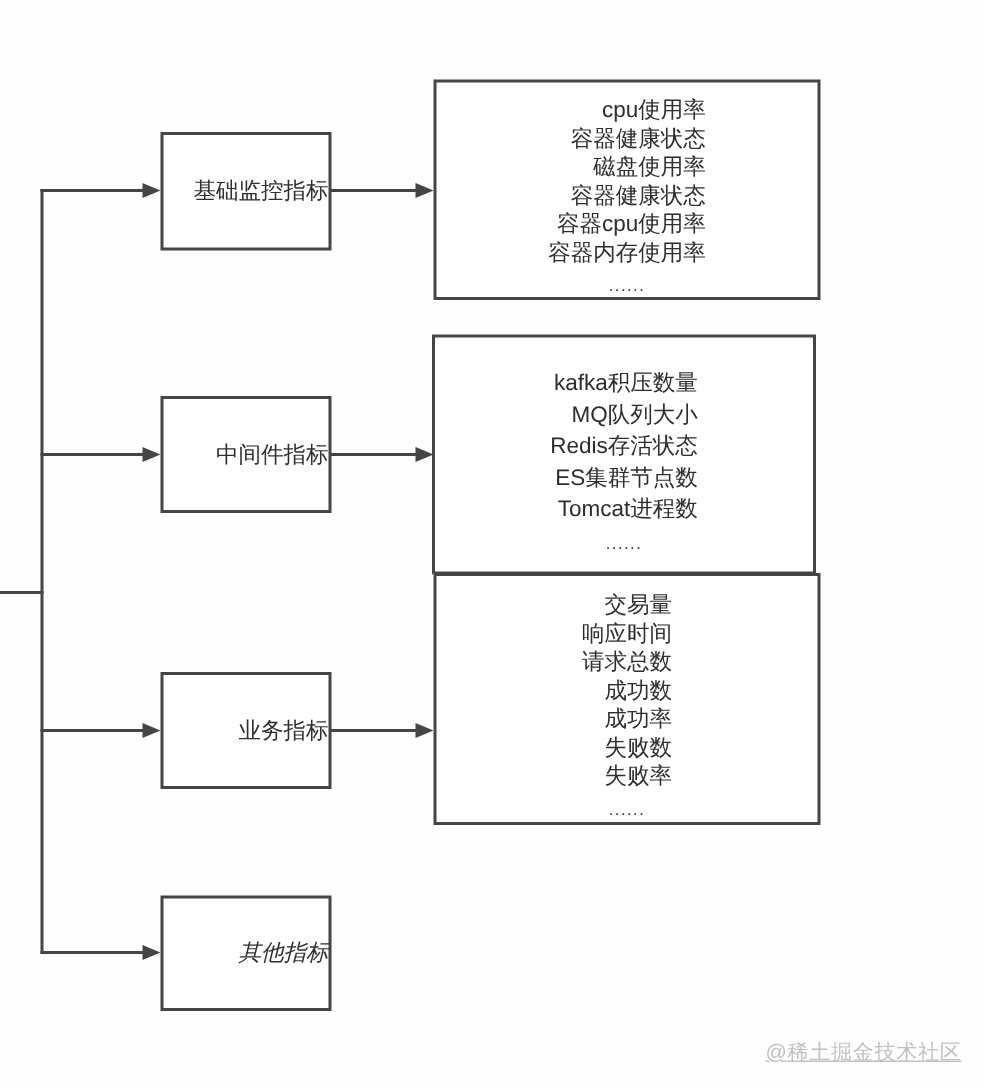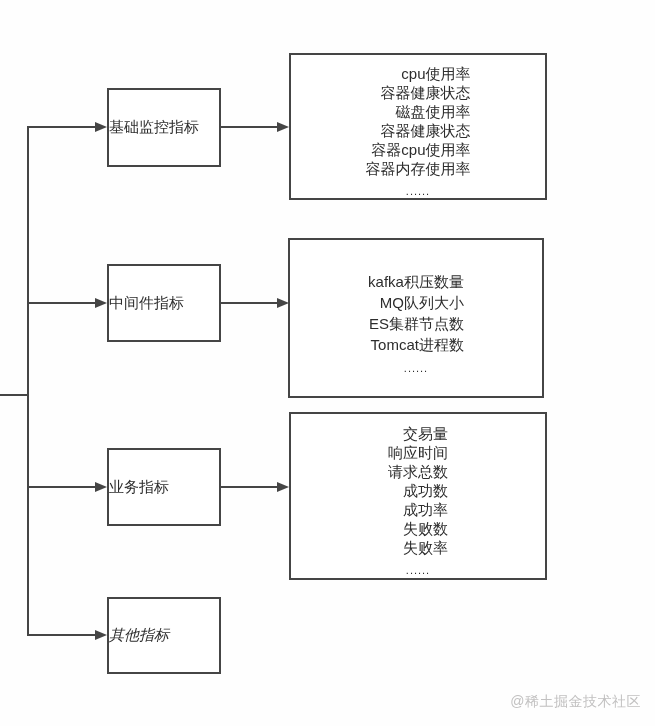--- a/index.html
+++ b/index.html
@@ -24,21 +24,21 @@
   }
   .lbox {
     position: absolute;
     left: 107px;
     width: 114px;
     box-sizing: border-box;
     border: 2px solid var(--line-color);
     background: #ffffff;
     display: flex;
     align-items: center;
-    justify-content: flex-start;
+    justify-content: flex-end;
     font-size: 15px;
     color: var(--text-color);
     white-space: nowrap;
   }
   .rbox {
     position: absolute;
     box-sizing: border-box;
     border: 2px solid var(--line-color);
     background: #ffffff;
     display: flex;
@@ -59,20 +59,21 @@
     margin-top: 8px;
     color: var(--text-color);
   }
   .watermark {
     position: absolute;
     right: 14px;
     bottom: 15px;
     font-size: 14px;
     color: var(--watermark-color);
     letter-spacing: 0.5px;
+    text-decoration: underline;
   }
 </style>
 </head>
 <body>
 
 <div class="canvas" style="--line-color: #454545; --text-color: #2d2d2d; --watermark-color: #c2c1c1; background: rgb(254, 254, 254);">
 
   <div class="hline" style="left:0; top:394px; width:29px;"></div>
 
   <div class="vline" style="left:27px; top:126px; height:510px;"></div>
@@ -113,30 +114,31 @@
     <div>
         <div class="metric-line">cpu使用率</div>
         <div class="metric-line">容器健康状态</div>
         <div class="metric-line">磁盘使用率</div>
         <div class="metric-line">容器健康状态</div>
         <div class="metric-line">容器cpu使用率</div>
         <div class="metric-line">容器内存使用率</div>
       </div>
     <div class="more">......</div>
   </div>
-  <div class="rbox lh21" style="left:288px; top:238px; width:256px; height:160px;">
+  <div class="rbox lh21" style="left:288px; top:223px; width:256px; height:160px;">
     <div>
         <div class="metric-line">kafka积压数量</div>
         <div class="metric-line">MQ队列大小</div>
+        <div class="metric-line">Redis存活状态</div>
         <div class="metric-line">ES集群节点数</div>
         <div class="metric-line">Tomcat进程数</div>
       </div>
     <div class="more">......</div>
   </div>
-  <div class="rbox" style="left:289px; top:412px; width:258px; height:168px;">
+  <div class="rbox" style="left:289px; top:382px; width:258px; height:168px;">
     <div>
         <div class="metric-line">交易量</div>
         <div class="metric-line">响应时间</div>
         <div class="metric-line">请求总数</div>
         <div class="metric-line">成功数</div>
         <div class="metric-line">成功率</div>
         <div class="metric-line">失败数</div>
         <div class="metric-line">失败率</div>
       </div>
     <div class="more">......</div>

